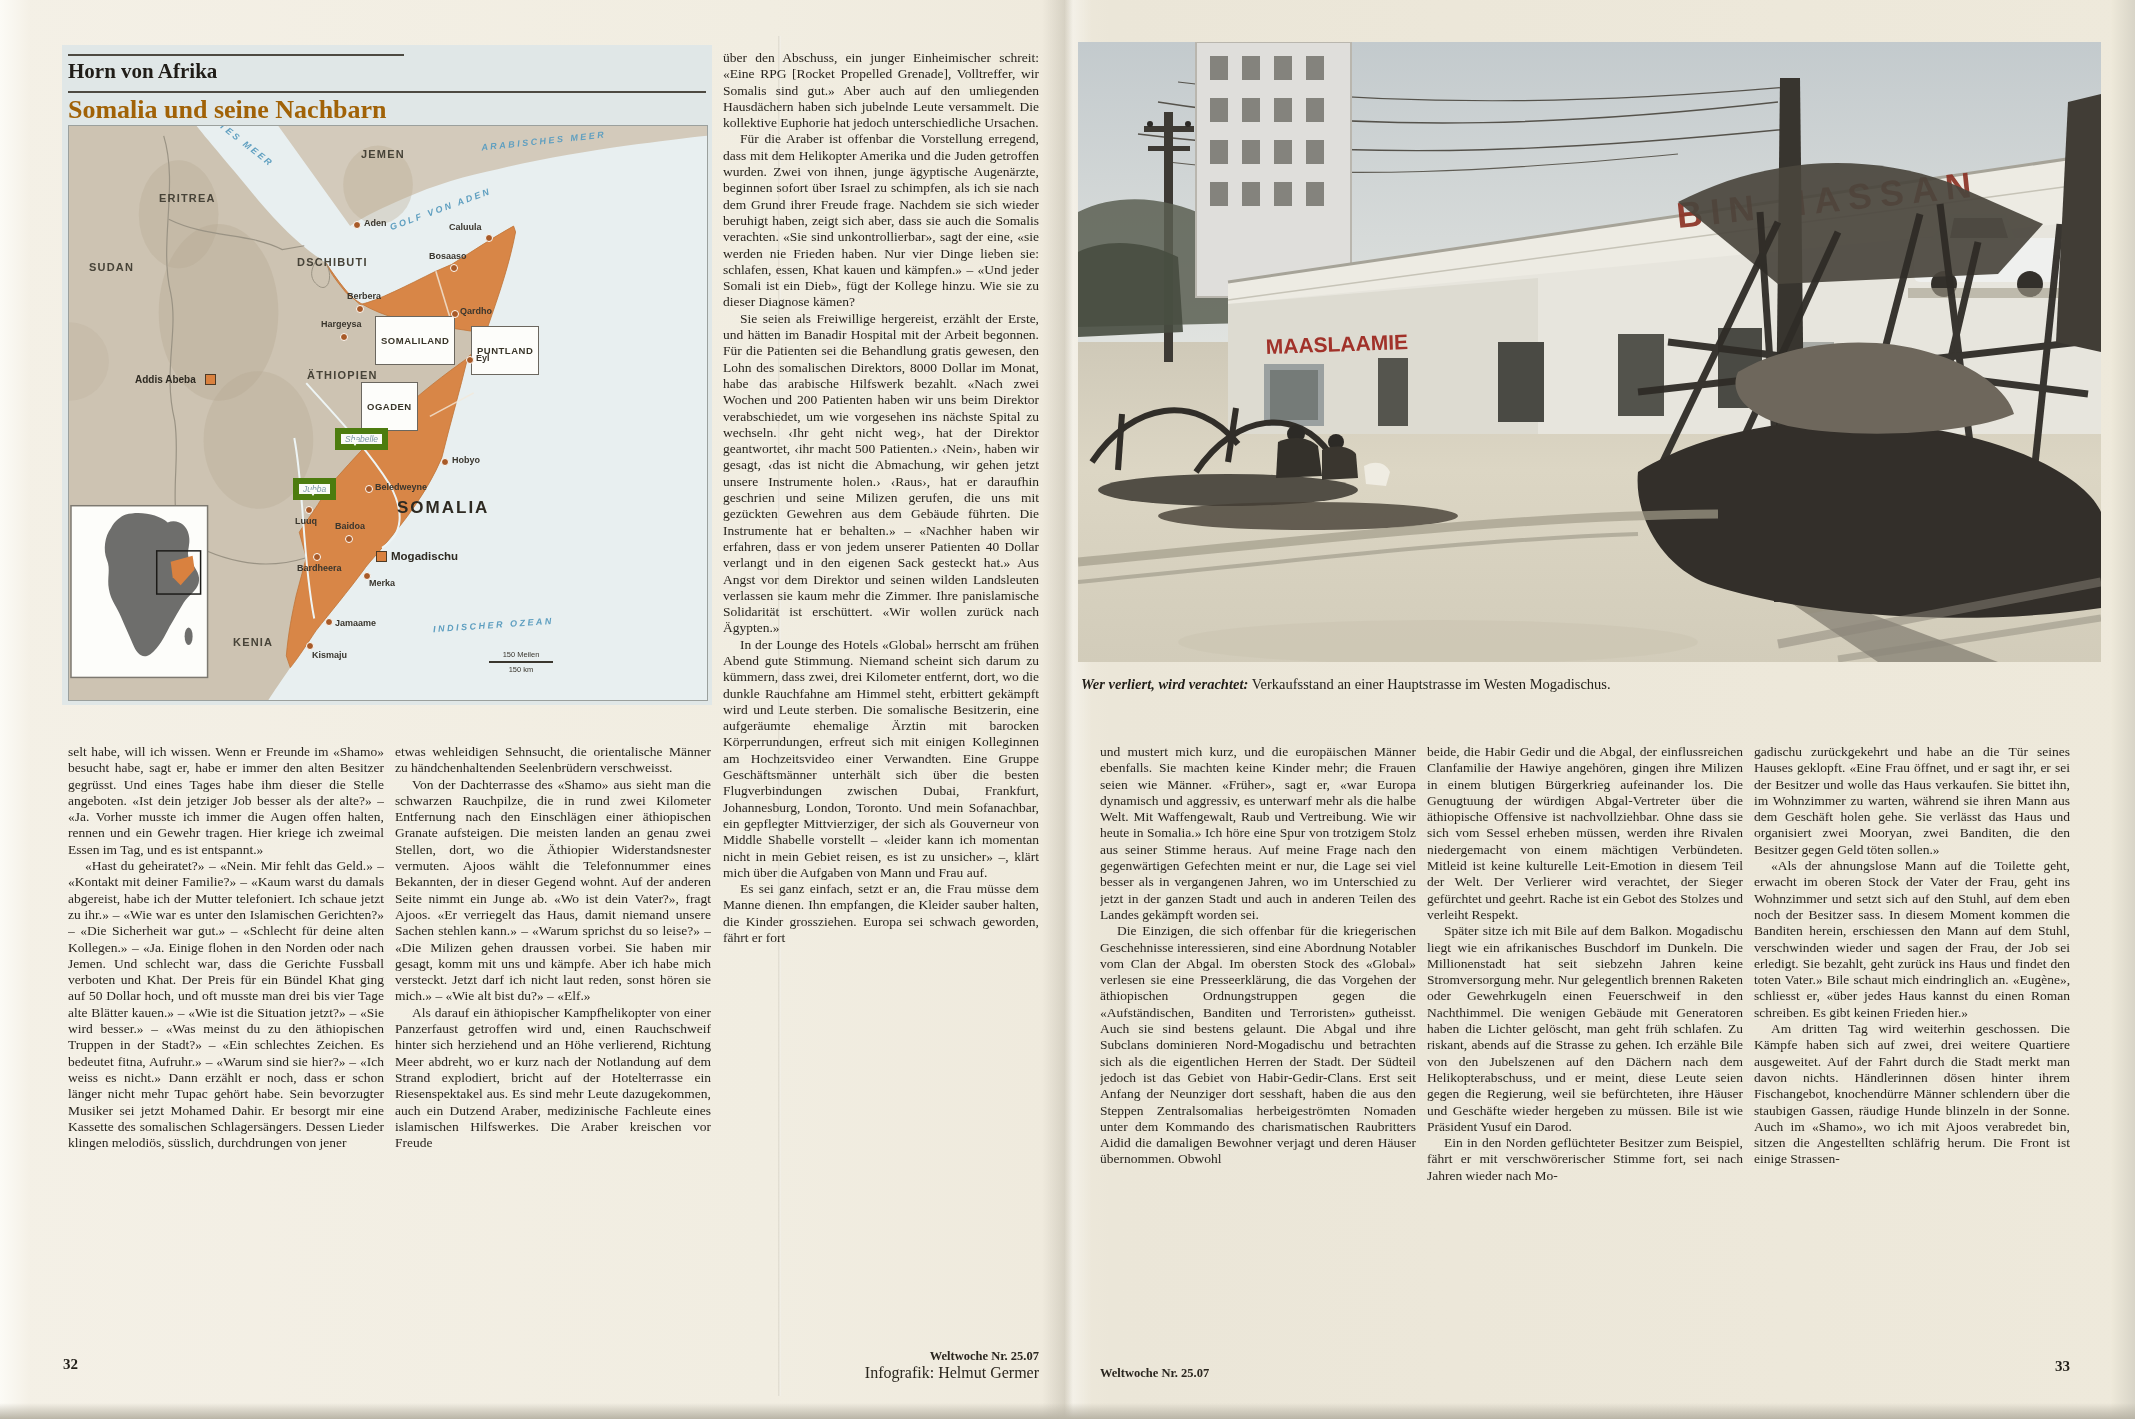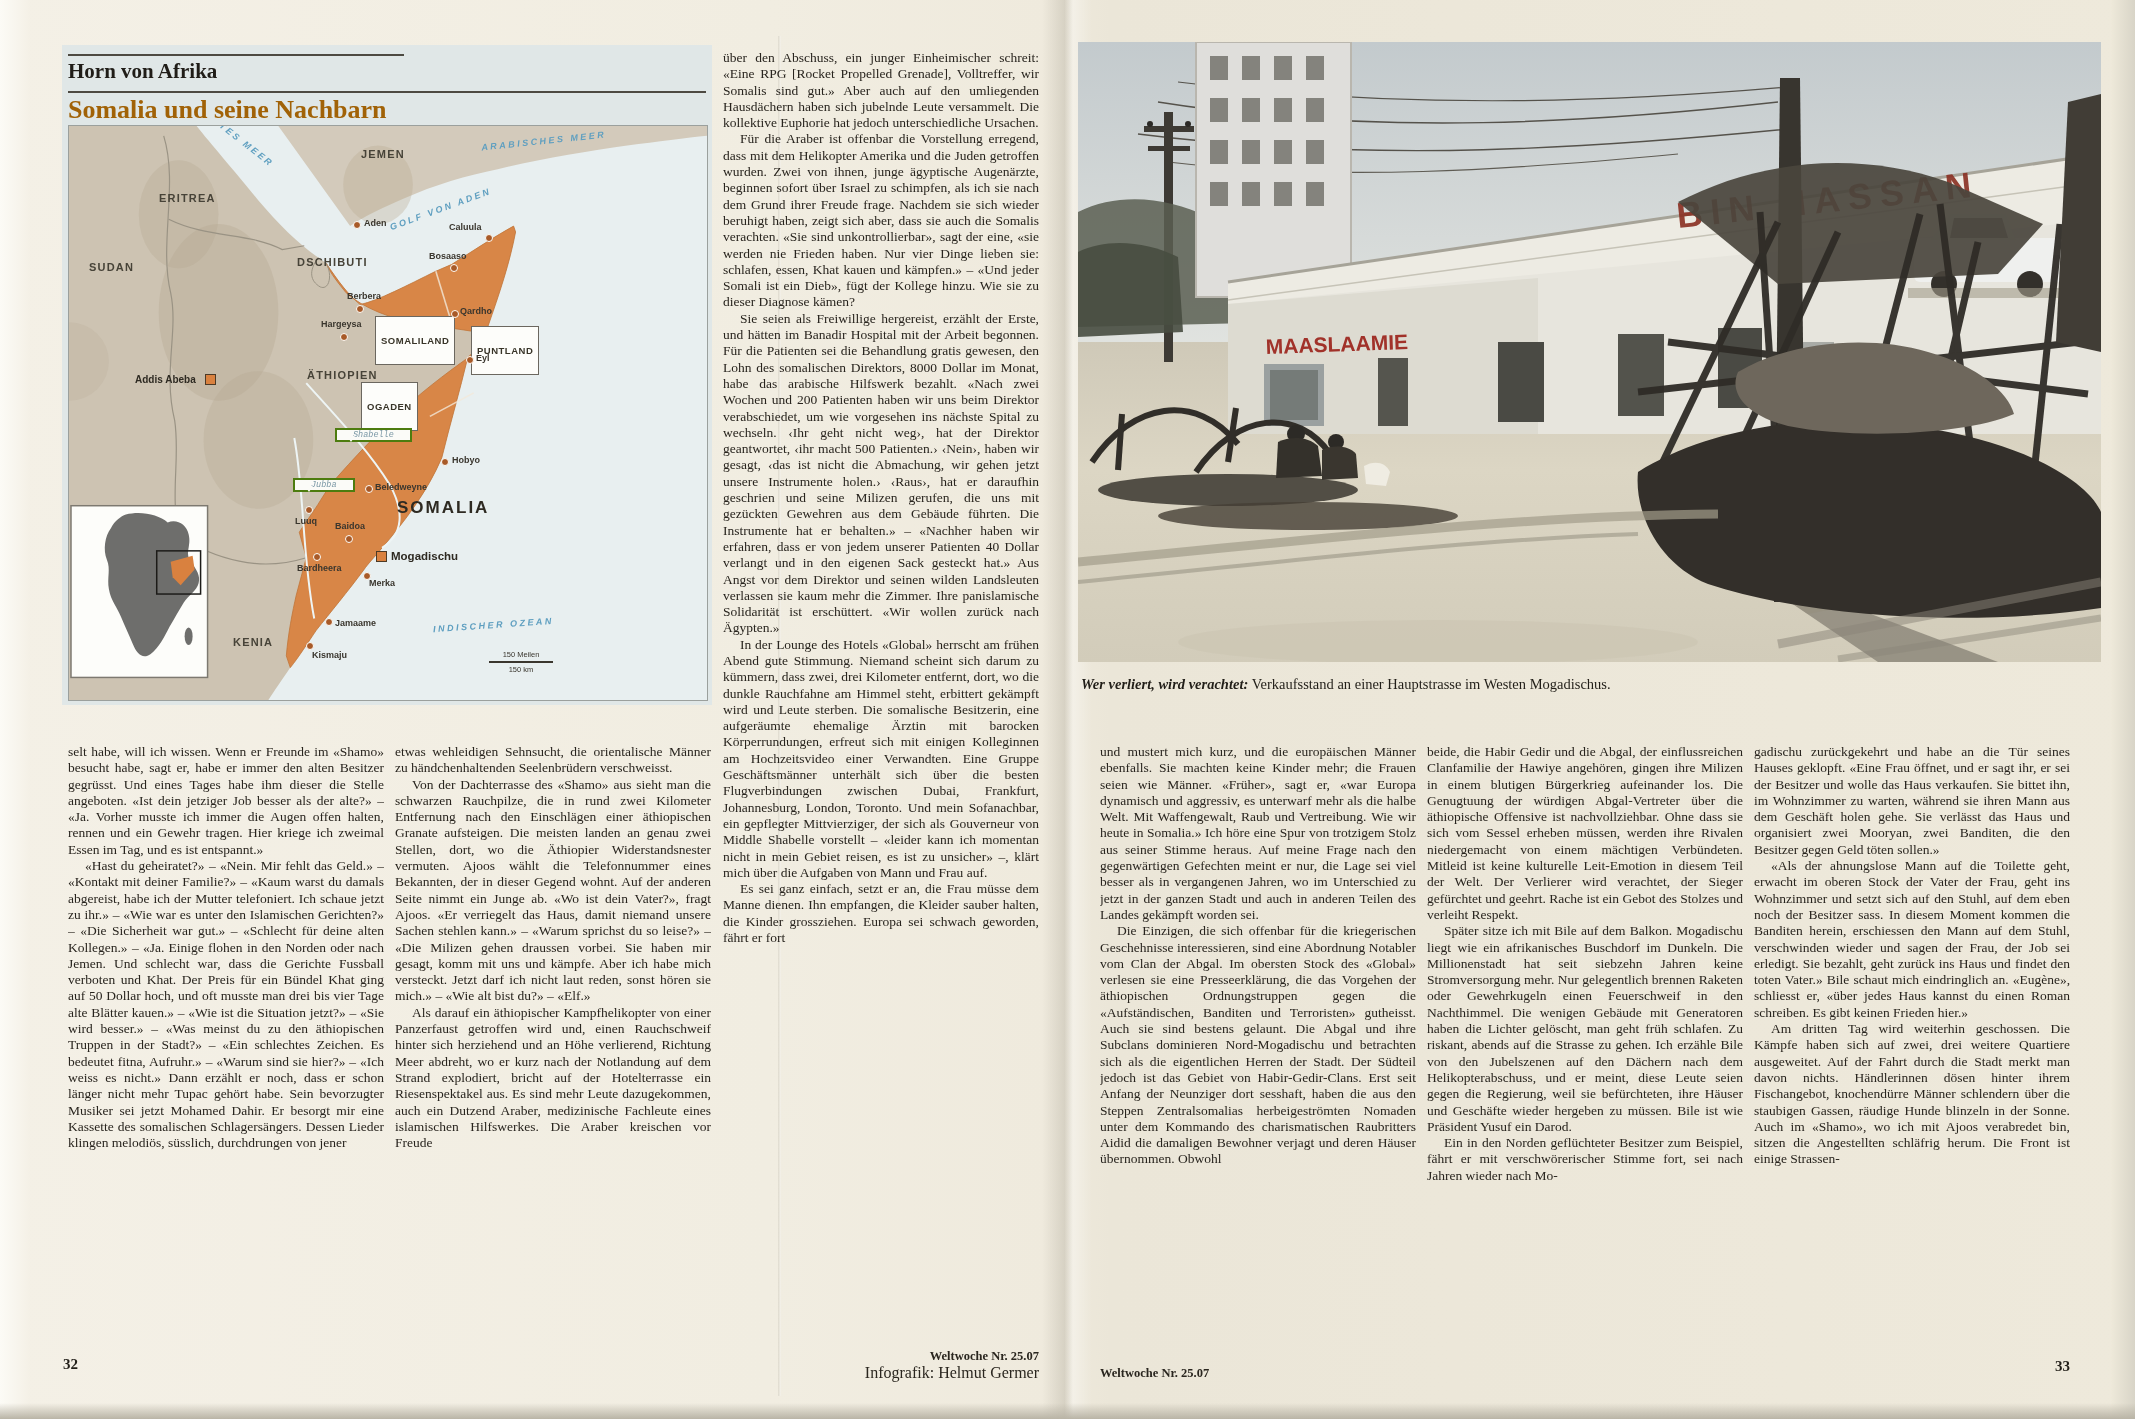--- a/index.html
+++ b/index.html
@@ -33,22 +33,22 @@
   .sea{color:#5f9fc0;font-size:9px;font-weight:bold;font-style:italic;letter-spacing:2.5px;}
   .country{color:#474338;font-weight:bold;font-size:11px;letter-spacing:1.2px;}
   .country.big{font-size:17px;letter-spacing:2px;color:#2e2a22;}
   .citydot{position:absolute;width:6px;height:6px;border-radius:50%;background:#a85a28;border:1px solid #fffdf8;}
   .citylabel{position:absolute;font-family:"Liberation Sans",sans-serif;font-size:9px;font-weight:bold;color:#3a362e;white-space:nowrap;}
   .capsq{position:absolute;width:9px;height:9px;background:#d9813f;border:1.5px solid #4d3a26;}
   .caplabel{position:absolute;font-family:"Liberation Sans",sans-serif;font-size:10px;font-weight:bold;color:#2e2a22;white-space:nowrap;}
   .caplabel.bold{font-size:11.5px;}
   .regionbox{position:absolute;background:#fdfdfa;border:1px solid #6b675f;padding:18px 5px;
     font-family:"Liberation Sans",sans-serif;font-size:9.5px;font-weight:bold;color:#383428;letter-spacing:.5px;}
-  .rivertag{position:absolute;background:#fbfbf8;border:2px solid #4d7c0f;padding:0 16px;
-    font-family:Liberation Mono, monospace;font-size:8.5px;font-style:italic;color:#7b98a6;}
+  .rivertag{position:absolute;background:#fbfbf8;border:6px solid #4d7c0f;padding:0 4px;
+    font-family:Liberation Sans, sans-serif;font-size:8.5px;font-style:italic;color:#7b98a6;}
   .rivertag::after{content:"";position:absolute;left:10px;bottom:-6px;border:4px solid transparent;border-top:6px solid #fbfbf8;}
   .scalewrap{position:absolute;left:420px;top:524px;width:64px;font-family:"Liberation Sans",sans-serif;
     font-size:7.5px;color:#3a362e;text-align:center;}
   .scaleline{height:2px;background:#3a362e;margin:2px 0;}
 
   
   .photo{position:absolute;left:1078px;top:42px;width:1023px;height:620px;overflow:hidden;background:#cdd2d3;}
   .caption{position:absolute;left:1081px;top:676px;width:1000px;font-size:14.5px;color:#211e18;}
   .cap-lead{font-weight:bold;font-style:italic;}
 

